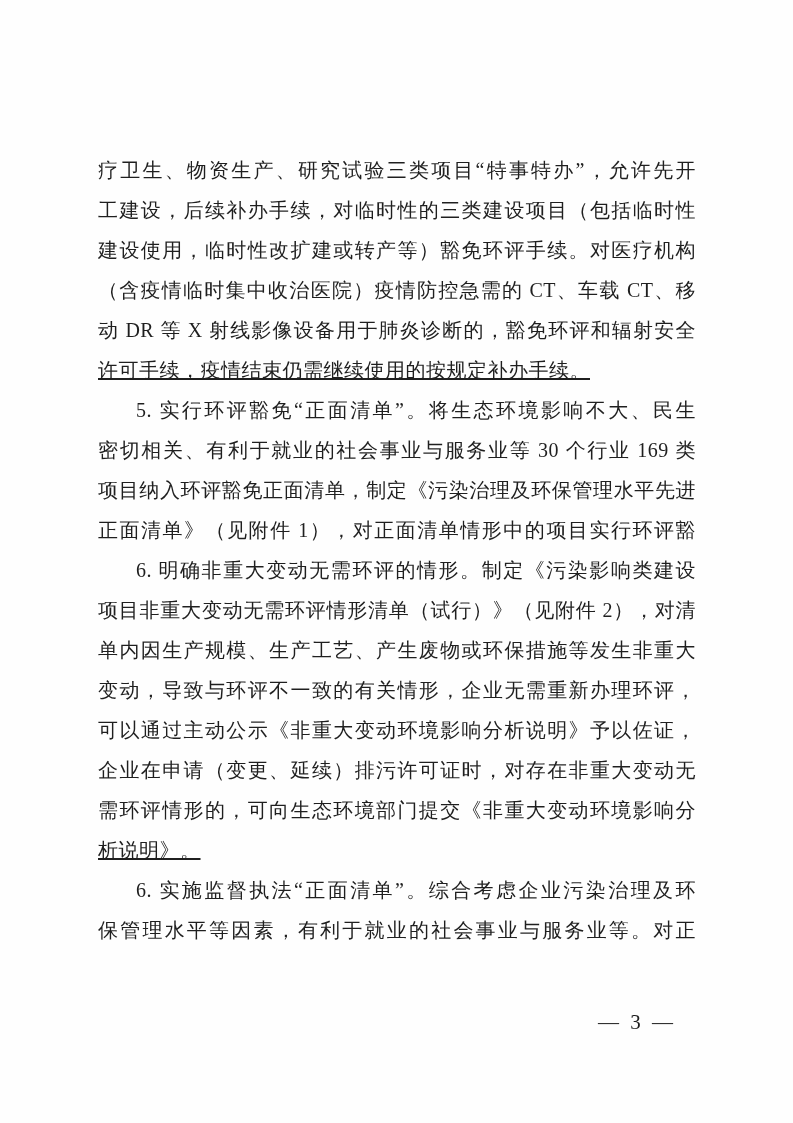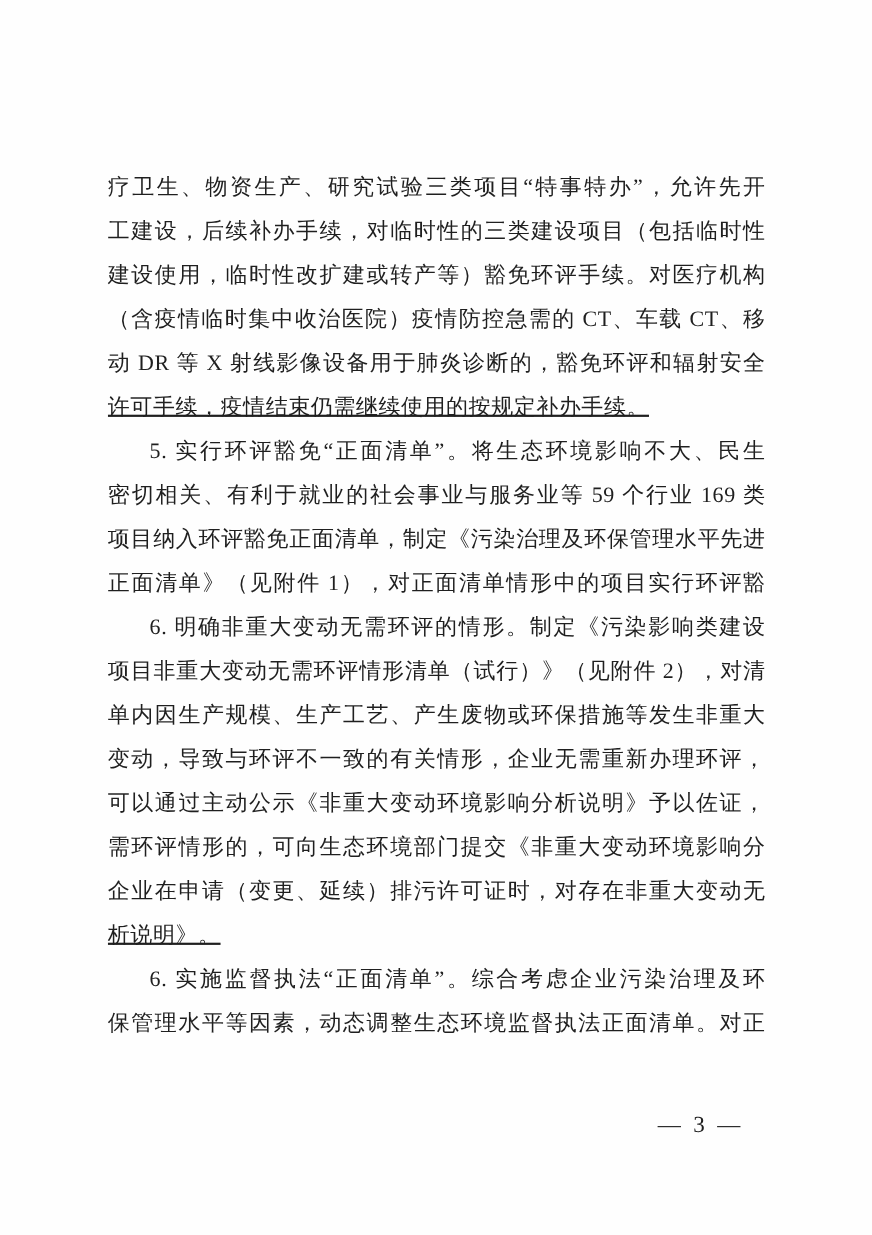--- a/index.html
+++ b/index.html
@@ -57,29 +57,29 @@
 
 <div class="page">
   <div class="doc-body">
     <div class="line">疗卫生、物资生产、研究试验三类项目“特事特办”，允许先开</div>
     <div class="line">工建设，后续补办手续，对临时性的三类建设项目（包括临时性</div>
     <div class="line">建设使用，临时性改扩建或转产等）豁免环评手续。对医疗机构</div>
     <div class="line">（含疫情临时集中收治医院）疫情防控急需的 CT、车载 CT、移</div>
     <div class="line">动 DR 等 X 射线影像设备用于肺炎诊断的，豁免环评和辐射安全</div>
     <div class="line short">许可手续，疫情结束仍需继续使用的按规定补办手续。</div>
     <div class="line indent">5. 实行环评豁免“正面清单”。将生态环境影响不大、民生</div>
-    <div class="line">密切相关、有利于就业的社会事业与服务业等 59 个行业 169 类</div>
+    <div class="line">密切相关、有利于就业的社会事业与服务业等 30 个行业 169 类</div>
     <div class="line">项目纳入环评豁免正面清单，制定《污染治理及环保管理水平先进</div>
     <div class="line">正面清单》（见附件 1），对正面清单情形中的项目实行环评豁免。</div>
     <div class="line indent">6. 明确非重大变动无需环评的情形。制定《污染影响类建设</div>
     <div class="line">项目非重大变动无需环评情形清单（试行）》（见附件 2），对清</div>
     <div class="line">单内因生产规模、生产工艺、产生废物或环保措施等发生非重大</div>
     <div class="line">变动，导致与环评不一致的有关情形，企业无需重新办理环评，</div>
     <div class="line">可以通过主动公示《非重大变动环境影响分析说明》予以佐证，</div>
+    <div class="line">企业在申请（变更、延续）排污许可证时，对存在非重大变动无</div>
     <div class="line">需环评情形的，可向生态环境部门提交《非重大变动环境影响分</div>
-    <div class="line">企业在申请（变更、延续）排污许可证时，对存在非重大变动无</div>
     <div class="line short">析说明》。</div>
     <div class="line indent">6. 实施监督执法“正面清单”。综合考虑企业污染治理及环</div>
-    <div class="line">保管理水平等因素，动态调整生态环境监督执法正面清单。对正</div>
+    <div class="line">保管理水平等因素，有利于就业的社会事业与服务业等。对正</div>
   </div>
 
   <div class="page-footer">— 3 —</div>
 </div>
 
 </body></html>

